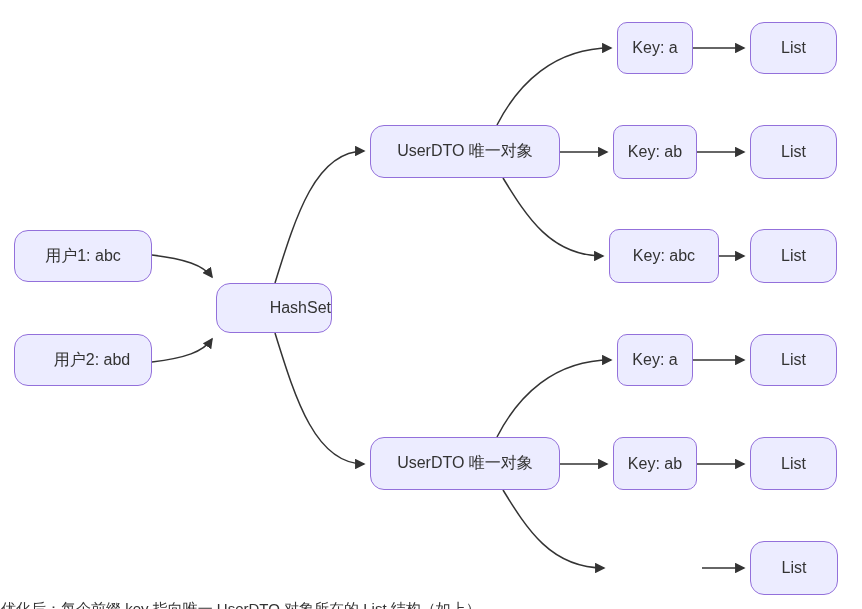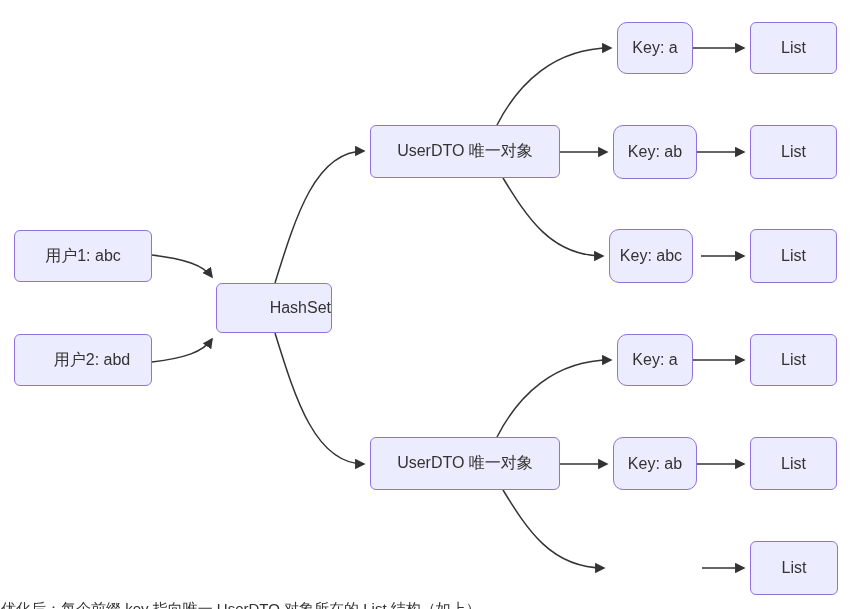--- a/index.html
+++ b/index.html
@@ -26,21 +26,21 @@
   .edges-svg path.edge {
     fill: none;
     stroke: #333333;
     stroke-width: 1.5px;
   }
   .node {
     position: absolute;
     box-sizing: border-box;
     background: #ECECFF;
     border: 1.5px solid #9370DB;
-    border-radius: 6px;
+    border-radius: 14px;
     display: flex;
     align-items: center;
     justify-content: center;
     color: #333333;
     font-size: 16px;
     white-space: nowrap;
     text-align: center;
   }
   .node.rounded {
     border-radius: 10px;
@@ -112,21 +112,21 @@
     <span>List</span>
   </div>
 
   <div class="node rounded" style="left:613px; top:125px; width:84px; height:54px;">
     <span>Key: ab</span>
   </div>
   <div class="node" style="left:750px; top:125px; width:87px; height:54px;">
     <span>List</span>
   </div>
 
-  <div class="node rounded" style="left:609px; top:229px; width:84px; height:54px;">
+  <div class="node rounded" style="left:609px; top:229px; width:110px; height:54px;">
     <span>Key: abc</span>
   </div>
   <div class="node" style="left:750px; top:229px; width:87px; height:54px;">
     <span>List</span>
   </div>
 
   <div class="node rounded" style="left:617px; top:334px; width:76px; height:52px;">
     <span>Key: a</span>
   </div>
   <div class="node" style="left:750px; top:334px; width:87px; height:52px;">

